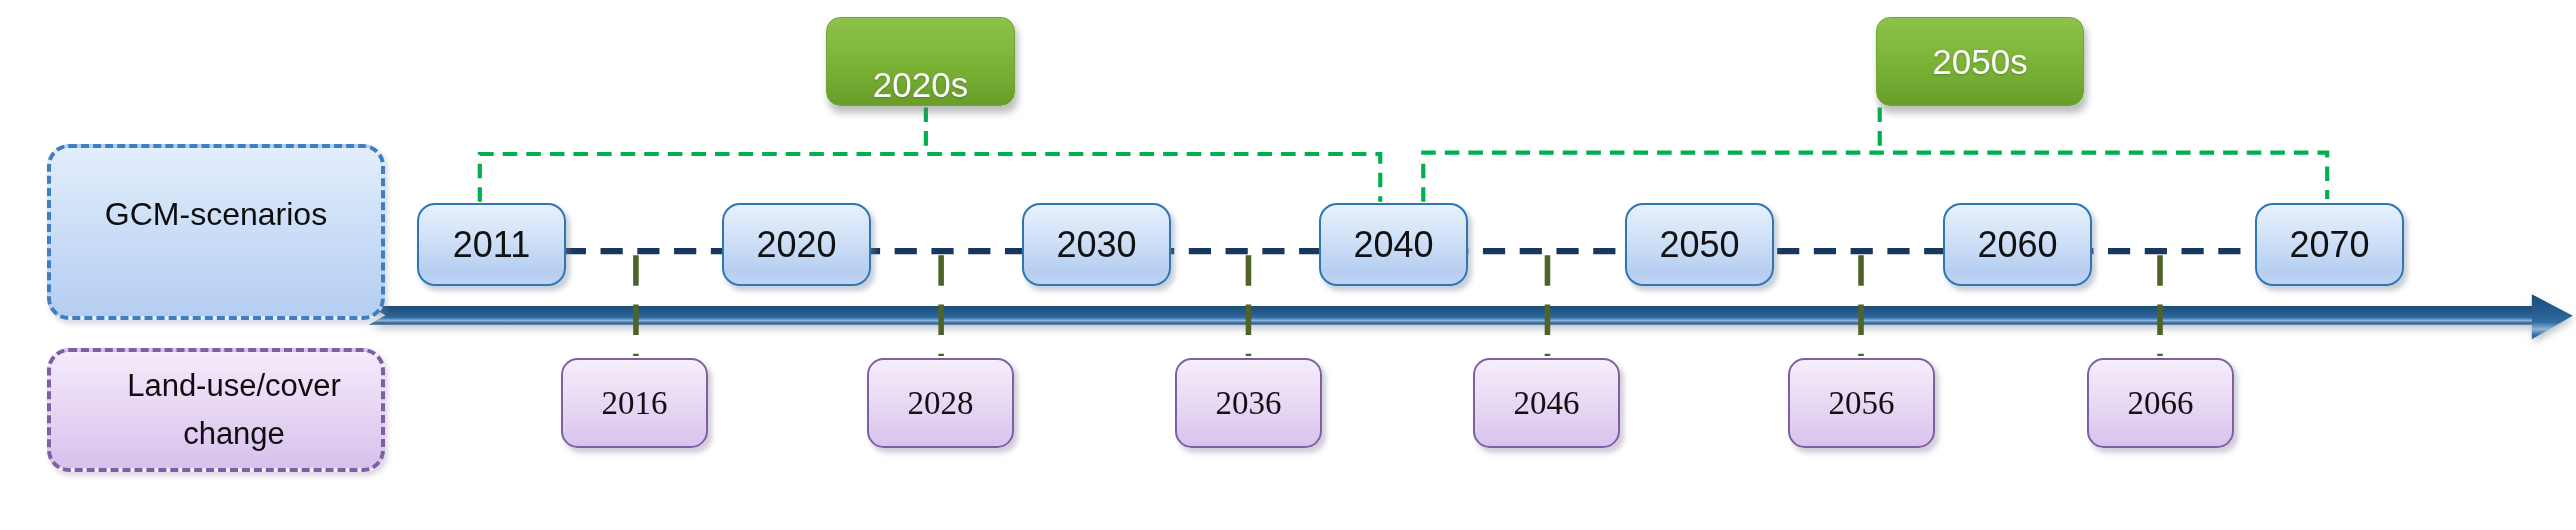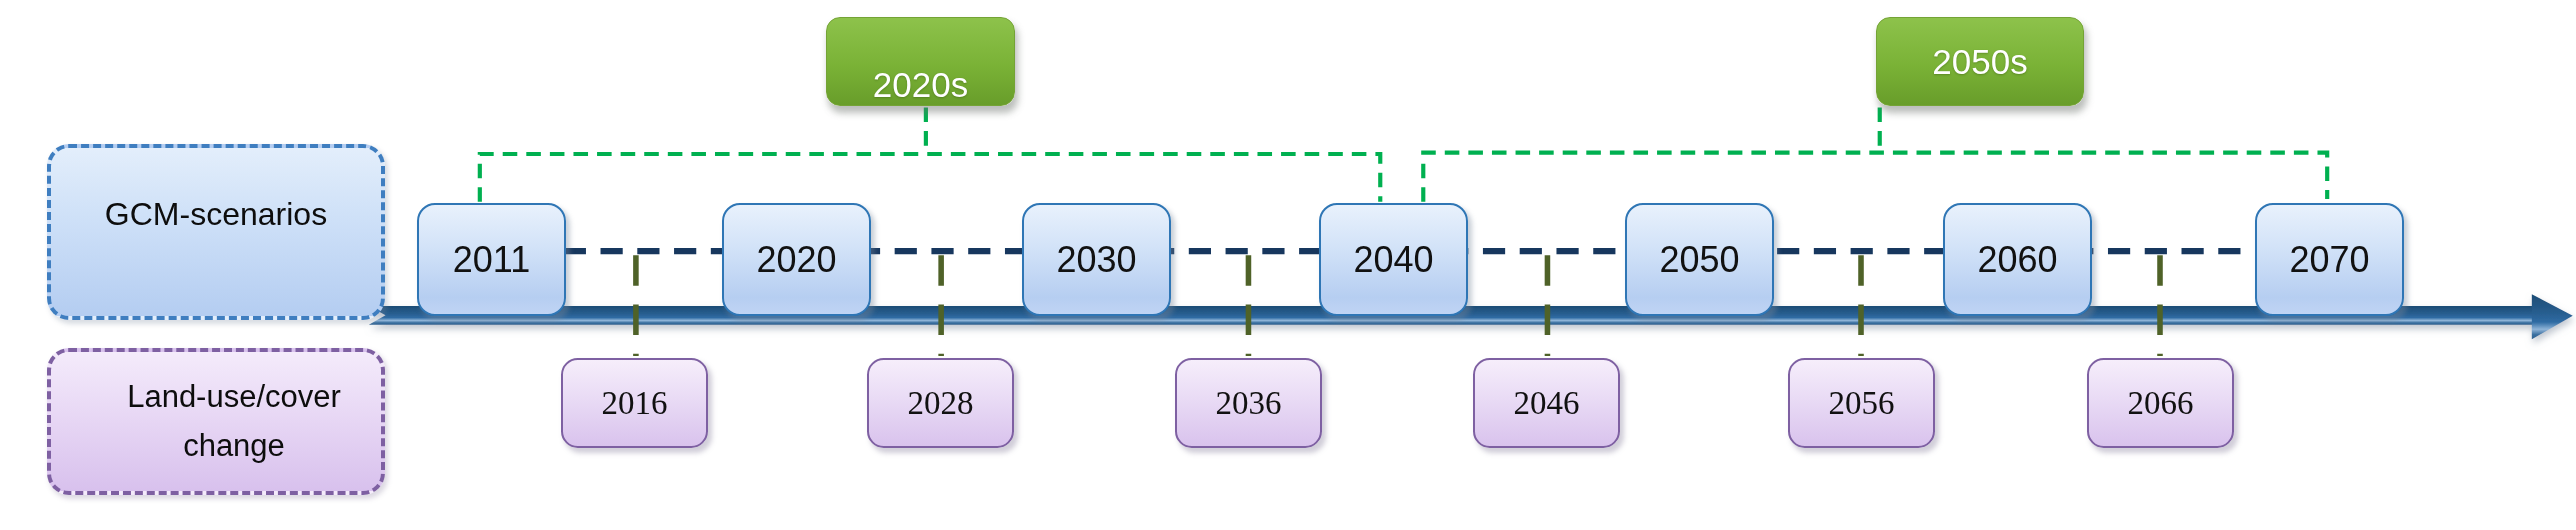--- a/index.html
+++ b/index.html
@@ -22,38 +22,38 @@
   }
   .label-box.gcm{
     left:47px;top:144px;width:338px;height:176px;
     border:4.2px dashed #3f7ec0;
     background:linear-gradient(180deg,#e3eefb 0%,#cfe1f8 40%,#b4cdf1 100%);
     font-size:32px;
     padding-bottom:36px;
     box-shadow:2.8px 3.5px 5.6px rgba(125,140,160,0.30);
   }
   .label-box.landuse{
-    left:47px;top:348px;width:338px;height:147px;
+    left:47px;top:348px;width:338px;height:124px;
     border:4.2px dashed #7e60a2;
     background:linear-gradient(180deg,#f4ebfb 0%,#e8d8f5 45%,#d8c1ed 100%);
     font-size:31px;line-height:1.55;
     box-shadow:2.8px 3.5px 5.6px rgba(140,130,160,0.30);
     padding-left:36px;
   }
 
   
   .year-box{
     position:absolute;z-index:2;
     box-sizing:border-box;
     display:flex;justify-content:center;align-items:center;
     color:#111111;
     border-radius:18px;
   }
   .year-box.blue{
-    top:203px;width:149px;height:113px;
+    top:203px;width:149px;height:83px;
     border:2.8px solid #2f76b5;
     background:linear-gradient(180deg,#e8f1fc 0%,#d3e3f8 38%,#b6cef1 85%,#c0d4f4 100%);
     font-size:36px;
     box-shadow:3.5px 4.9px 5.6px rgba(120,135,155,0.40);
   }
   .year-box.purple{
     top:358px;width:147px;height:90px;
     border:2.8px solid #7e60a2;
     background:linear-gradient(180deg,#f6eefb 0%,#e9dbf5 45%,#d9c3ed 100%);
     font-size:33px;

